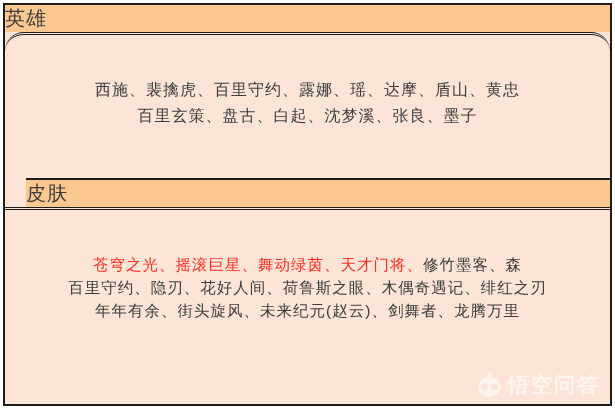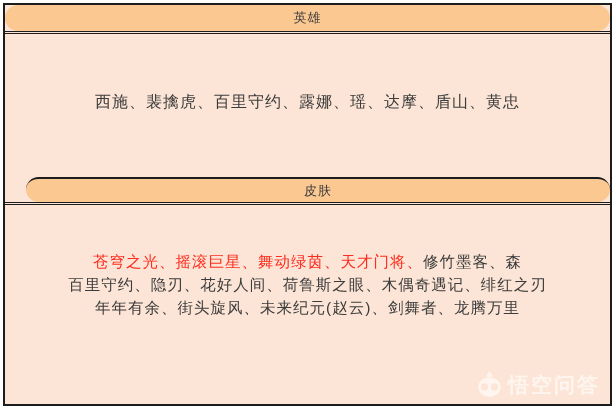--- a/index.html
+++ b/index.html
@@ -17,41 +17,40 @@
     border: 2px solid #1c1c1c;
     background: #fce5d6;
     display: flex;
     flex-direction: column;
   }
   .row-header {
     flex: 0 0 26px;
     background: #fbc892;
     display: flex;
     align-items: center;
-    justify-content: center;
-    font-size: 13px;
+    font-size: 20px;
     color: #3c3c3c;
     letter-spacing: 1px;
-    border-radius: 13px;
   }
   .skins-header {
     border-top: 2px solid #1c1c1c;
     flex-basis: 25px;
     margin-left: 21px;
   }
   .section-body {
     border-top: 3px double #1c1c1c;
     display: flex;
     flex-direction: column;
     align-items: center;
     justify-content: center;
   }
   .heroes-body {
     flex: 0 0 146px;
     padding-bottom: 8px;
+    border-radius: 19px;
   }
   .skins-body {
     flex: 1 1 auto;
     position: relative;
     padding-bottom: 40px;
   }
   .line {
     font-size: 16px;
     line-height: 26px;
     color: #3c3c3c;
@@ -84,20 +83,21 @@
 
 <div class="page">
   <div class="board">
 
     <div class="row-header">
       <span>英雄</span>
     </div>
 
     <div class="section-body heroes-body">
       <div class="line">西施、裴擒虎、百里守约、露娜、瑶、达摩、盾山、黄忠</div>
+      <div class="line">百里玄策、盘古、白起、沈梦溪、张良、墨子</div>
     </div>
 
     <div class="row-header skins-header">
       <span>皮肤</span>
     </div>
 
     <div class="section-body skins-body">
       <div class="line"><span class="red">苍穹之光、摇滚巨星、舞动绿茵、天才门将、</span><span>修竹墨客、森</span></div>
       <div class="line">百里守约、隐刃、花好人间、荷鲁斯之眼、木偶奇遇记、绯红之刃</div>
       <div class="line">年年有余、街头旋风、未来纪元(赵云)、剑舞者、龙腾万里</div>

